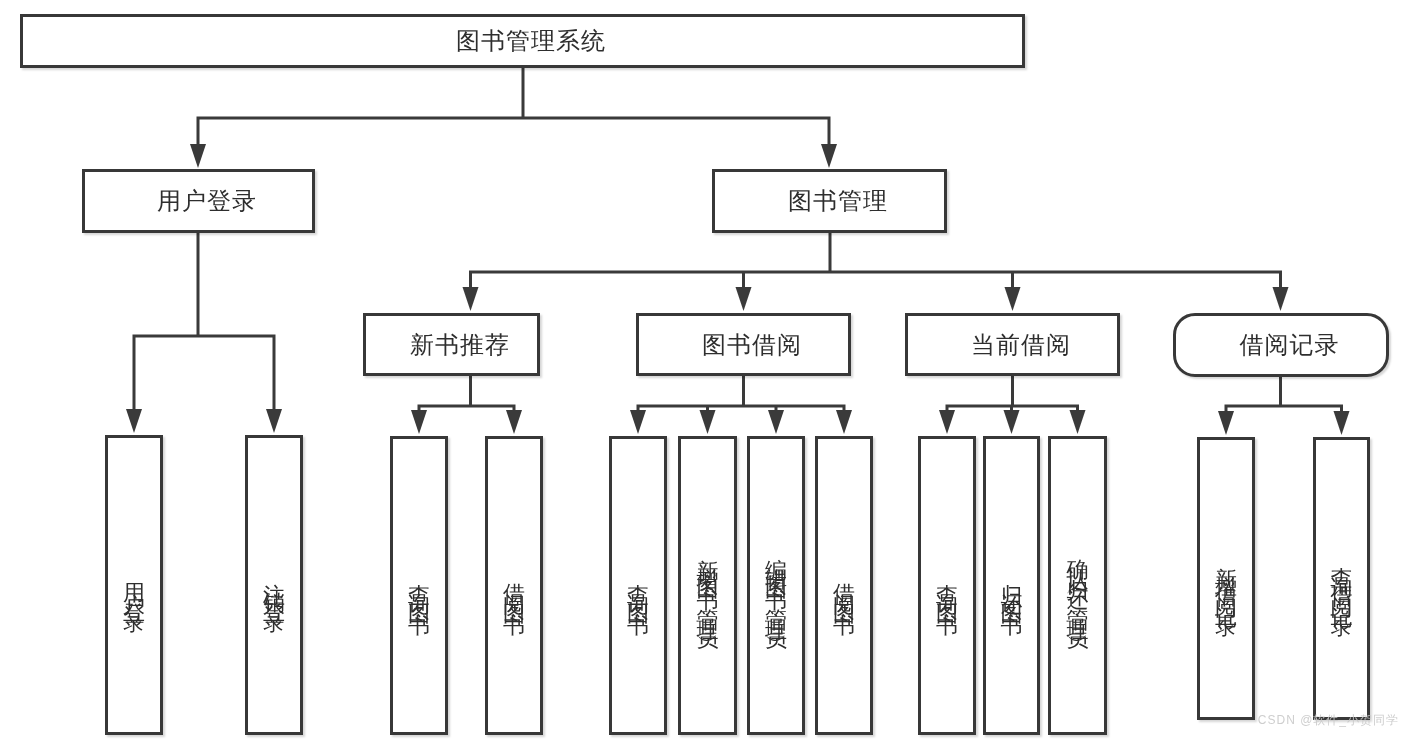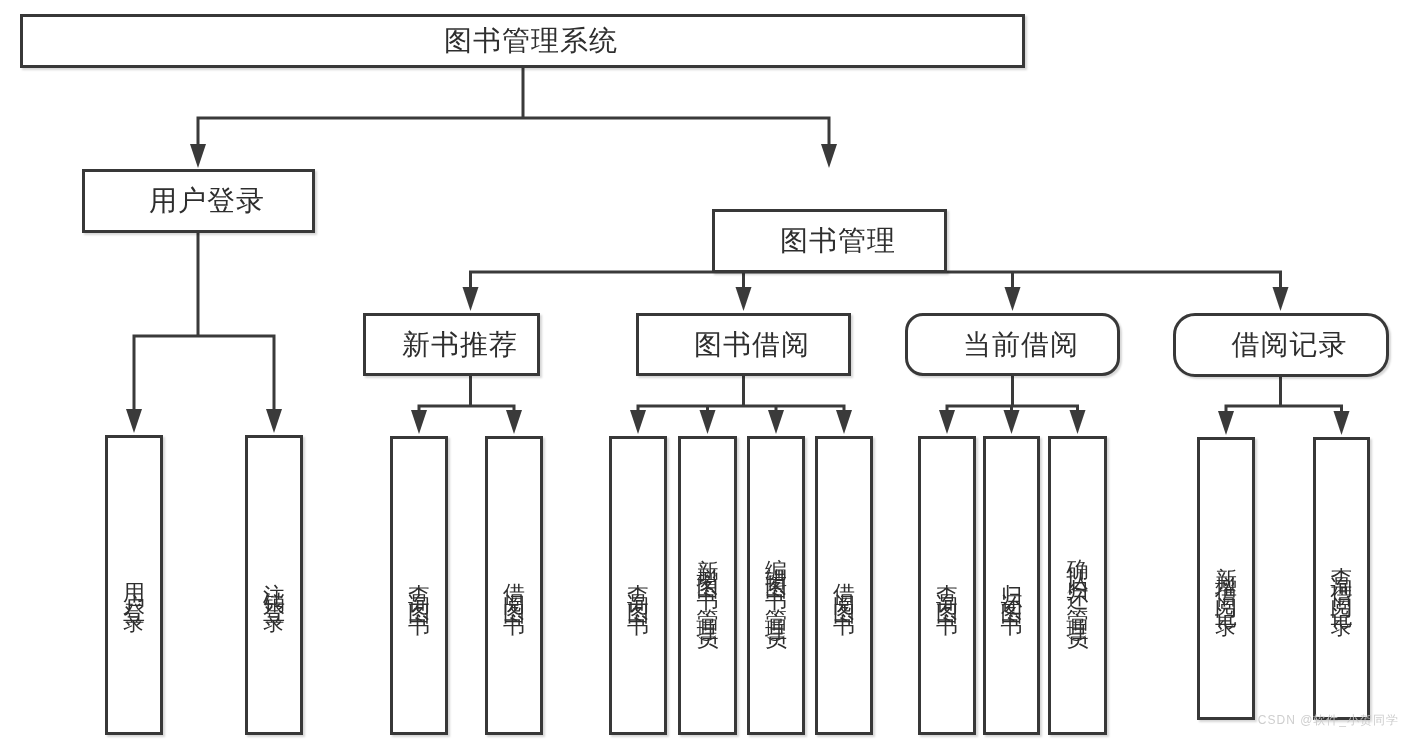--- a/index.html
+++ b/index.html
@@ -22,21 +22,21 @@
     background: #ffffff;
     border: 3px solid #383838;
     box-shadow: 2px 2px 2px rgba(0,0,0,0.16);
     display: flex;
     align-items: center;
     justify-content: center;
     color: #2e2e2e;
     text-align: center;
     white-space: nowrap;
   }
-  .h { font-size: 28px; letter-spacing: 1px; padding-left: 17px; }
+  .h { font-size: 24px; letter-spacing: 1px; padding-left: 17px; }
   .v {
     writing-mode: vertical-rl;
     text-orientation: mixed;
     font-size: 22px;
     letter-spacing: 10px;
     line-height: 1;
   }
   .watermark {
     position: absolute;
     top: 712px;
@@ -93,31 +93,31 @@
     </g>
   </svg>
 
   <div class="box h" style="left:20px; top:14px; width:1005px; height:54px;">
     <span>图书管理系统</span>
   </div>
 
   <div class="box h" style="left:82px; top:169px; width:233px; height:64px;">
     <span>用户登录</span>
   </div>
-  <div class="box h" style="left:712px; top:169px; width:235px; height:64px;margin-top:40px;">
+  <div class="box h" style="left:712px; top:169px; width:235px; height:64px;">
     <span>图书管理</span>
   </div>
 
   <div class="box h" style="left:363px; top:313px; width:177px; height:63px;">
     <span>新书推荐</span>
   </div>
   <div class="box h" style="left:636px; top:313px; width:215px; height:63px;font-family:Liberation Mono, monospace;">
     <span>图书借阅</span>
   </div>
-  <div class="box h" style="left:905px; top:313px; width:215px; height:63px;border-radius:18px;">
+  <div class="box h" style="left:905px; top:313px; width:215px; height:63px;">
     <span>当前借阅</span>
   </div>
   <div class="box h" style="left:1173px; top:313px; width:216px; height:64px;border-radius:22px;">
     <span>借阅记录</span>
   </div>
 
   <div class="box v" style="left:105px; top:435px; width:58px; height:300px;">
     <span>用户登录</span>
   </div>
   <div class="box v" style="left:245px; top:435px; width:58px; height:300px;">

